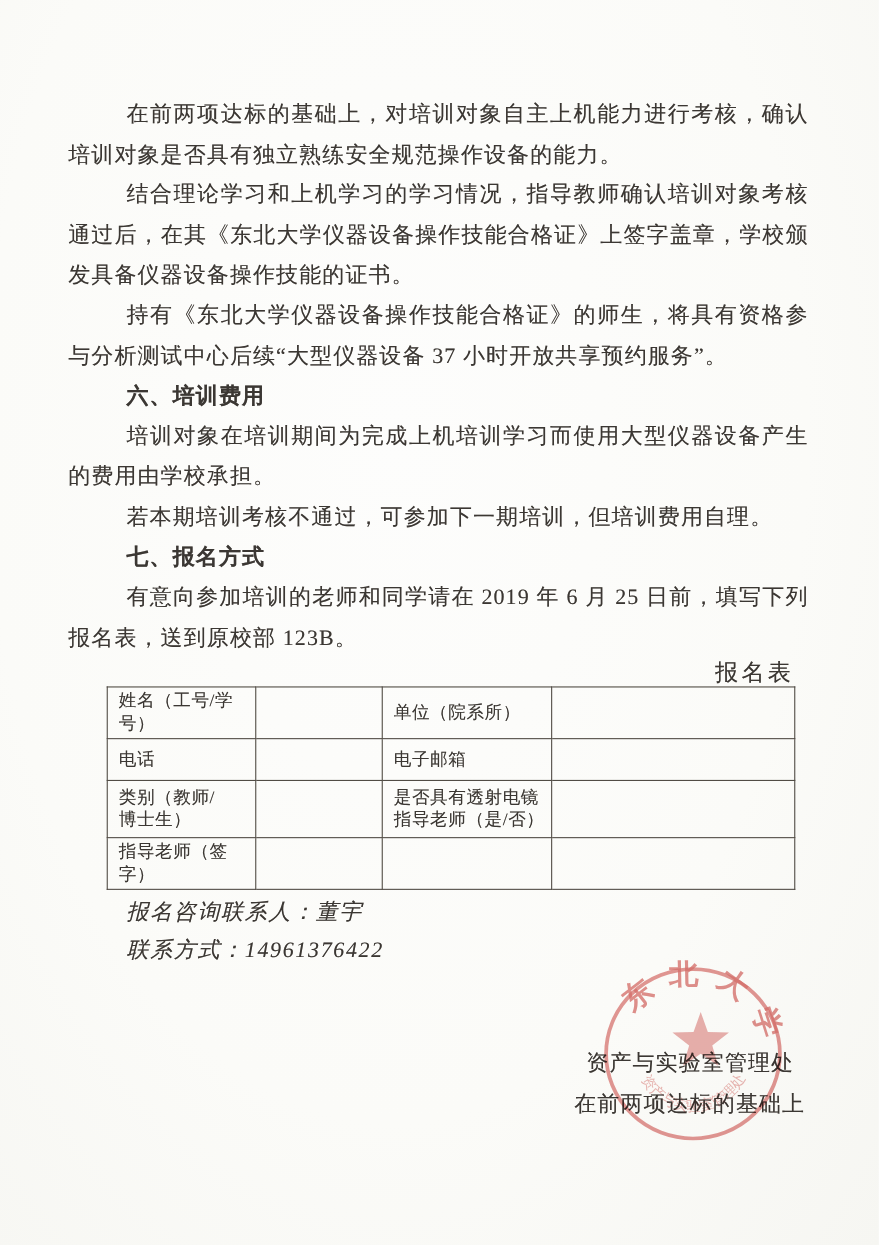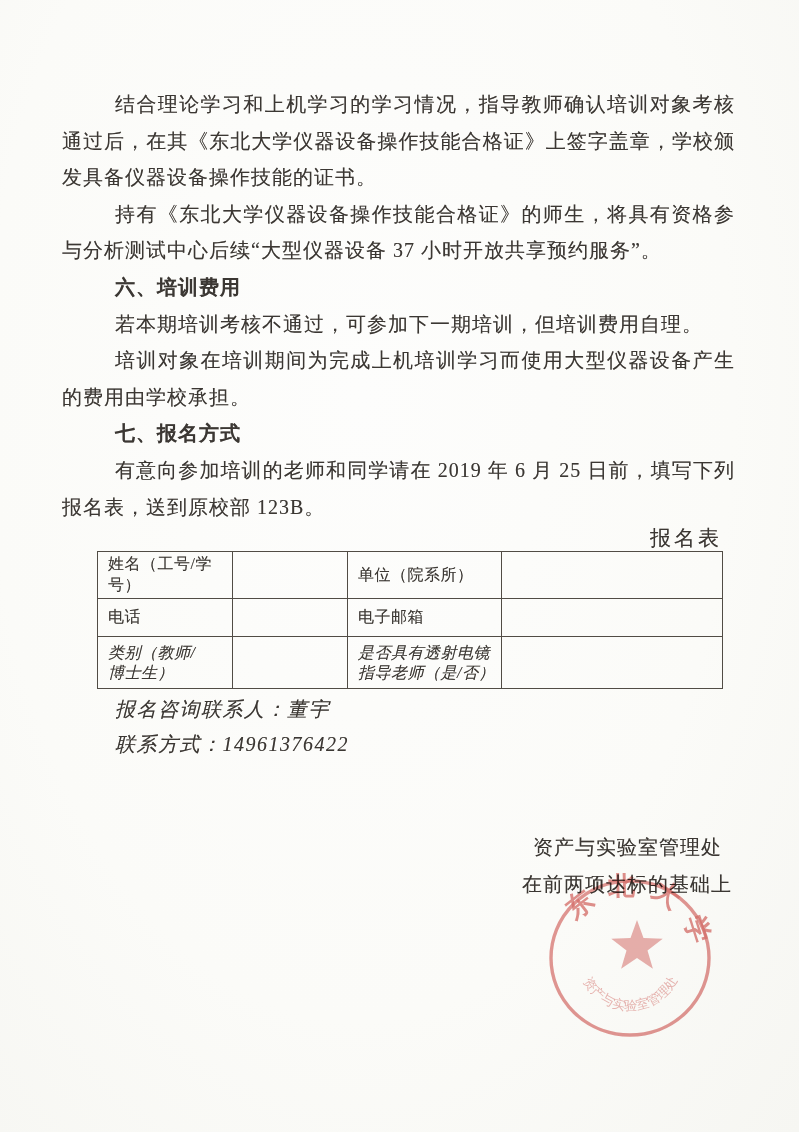--- a/index.html
+++ b/index.html
@@ -60,21 +60,21 @@
     letter-spacing: 0.5px;
   }
   table.reg-form td {
     border: 1.6px solid #514c45;
     vertical-align: middle;
     padding: 2px 4px 2px 10px;
     text-shadow: 0 0 0.5px rgba(70, 64, 58, 0.4);
   }
   table.reg-form .r1 td { height: 38px; }
   table.reg-form .r2 td { height: 33px; }
-  table.reg-form .r3 td { height: 47px; font-style: italic; }
+  table.reg-form .r3 td { height: 47px; }
   table.reg-form .r4 td { height: 35px; }
   .cell-line { display: block; line-height: 20px; }
   .contact {
     margin-top: 3px;
     padding-left: 53px;
     font-size: 20px;
     line-height: 35px;
     letter-spacing: 1.5px;
     text-shadow: 0 0 0.6px rgba(70, 64, 58, 0.45);
     font-style: italic;
@@ -107,25 +107,26 @@
     font-family: "Liberation Serif", "DejaVu Serif", serif;
     font-size: 13px;
   }
 </style>
 </head>
 <body>
 
 <div class="page">
 
   <div class="doc-body">
+    <p class="para">在前两项达标的基础上，对培训对象自主上机能力进行考核，确认培训对象是否具有独立熟练安全规范操作设备的能力。</p>
     <p class="para">结合理论学习和上机学习的学习情况，指导教师确认培训对象考核通过后，在其《东北大学仪器设备操作技能合格证》上签字盖章，学校颁发具备仪器设备操作技能的证书。</p>
     <p class="para">持有《东北大学仪器设备操作技能合格证》的师生，将具有资格参与分析测试中心后续“大型仪器设备 37 小时开放共享预约服务”。</p>
     <p class="heading">六、培训费用</p>
+    <p class="para">培训对象在培训期间为完成上机培训学习而使用大型仪器设备产生的费用由学校承担。</p>
     <p class="para">若本期培训考核不通过，可参加下一期培训，但培训费用自理。</p>
-    <p class="para">培训对象在培训期间为完成上机培训学习而使用大型仪器设备产生的费用由学校承担。</p>
     <p class="heading">七、报名方式</p>
     <p class="para">有意向参加培训的老师和同学请在 2019 年 6 月 25 日前，填写下列报名表，送到原校部 123B。</p>
 
     <div class="form-title">报名表</div>
 
     <table class="reg-form">
       <colgroup>
         <col style="width:135px">
         <col style="width:115px">
         <col style="width:154px">
@@ -149,20 +150,26 @@
             <span class="cell-line">类别（教师/</span>
             <span class="cell-line">博士生）</span>
           </td>
           <td></td>
           <td>
             <span class="cell-line">是否具有透射电镜</span>
             <span class="cell-line">指导老师（是/否）</span>
           </td>
           <td></td>
         </tr>
+        <tr class="r4">
+          <td>指导老师（签字）</td>
+          <td></td>
+          <td></td>
+          <td></td>
+        </tr>
       </tbody>
     </table>
 
     <div class="contact">
       <div>报名咨询联系人：董宇</div>
       <div>联系方式：14961376422</div>
     </div>
 
     <div class="signoff">
       <div class="office-line">资产与实验室管理处</div>

